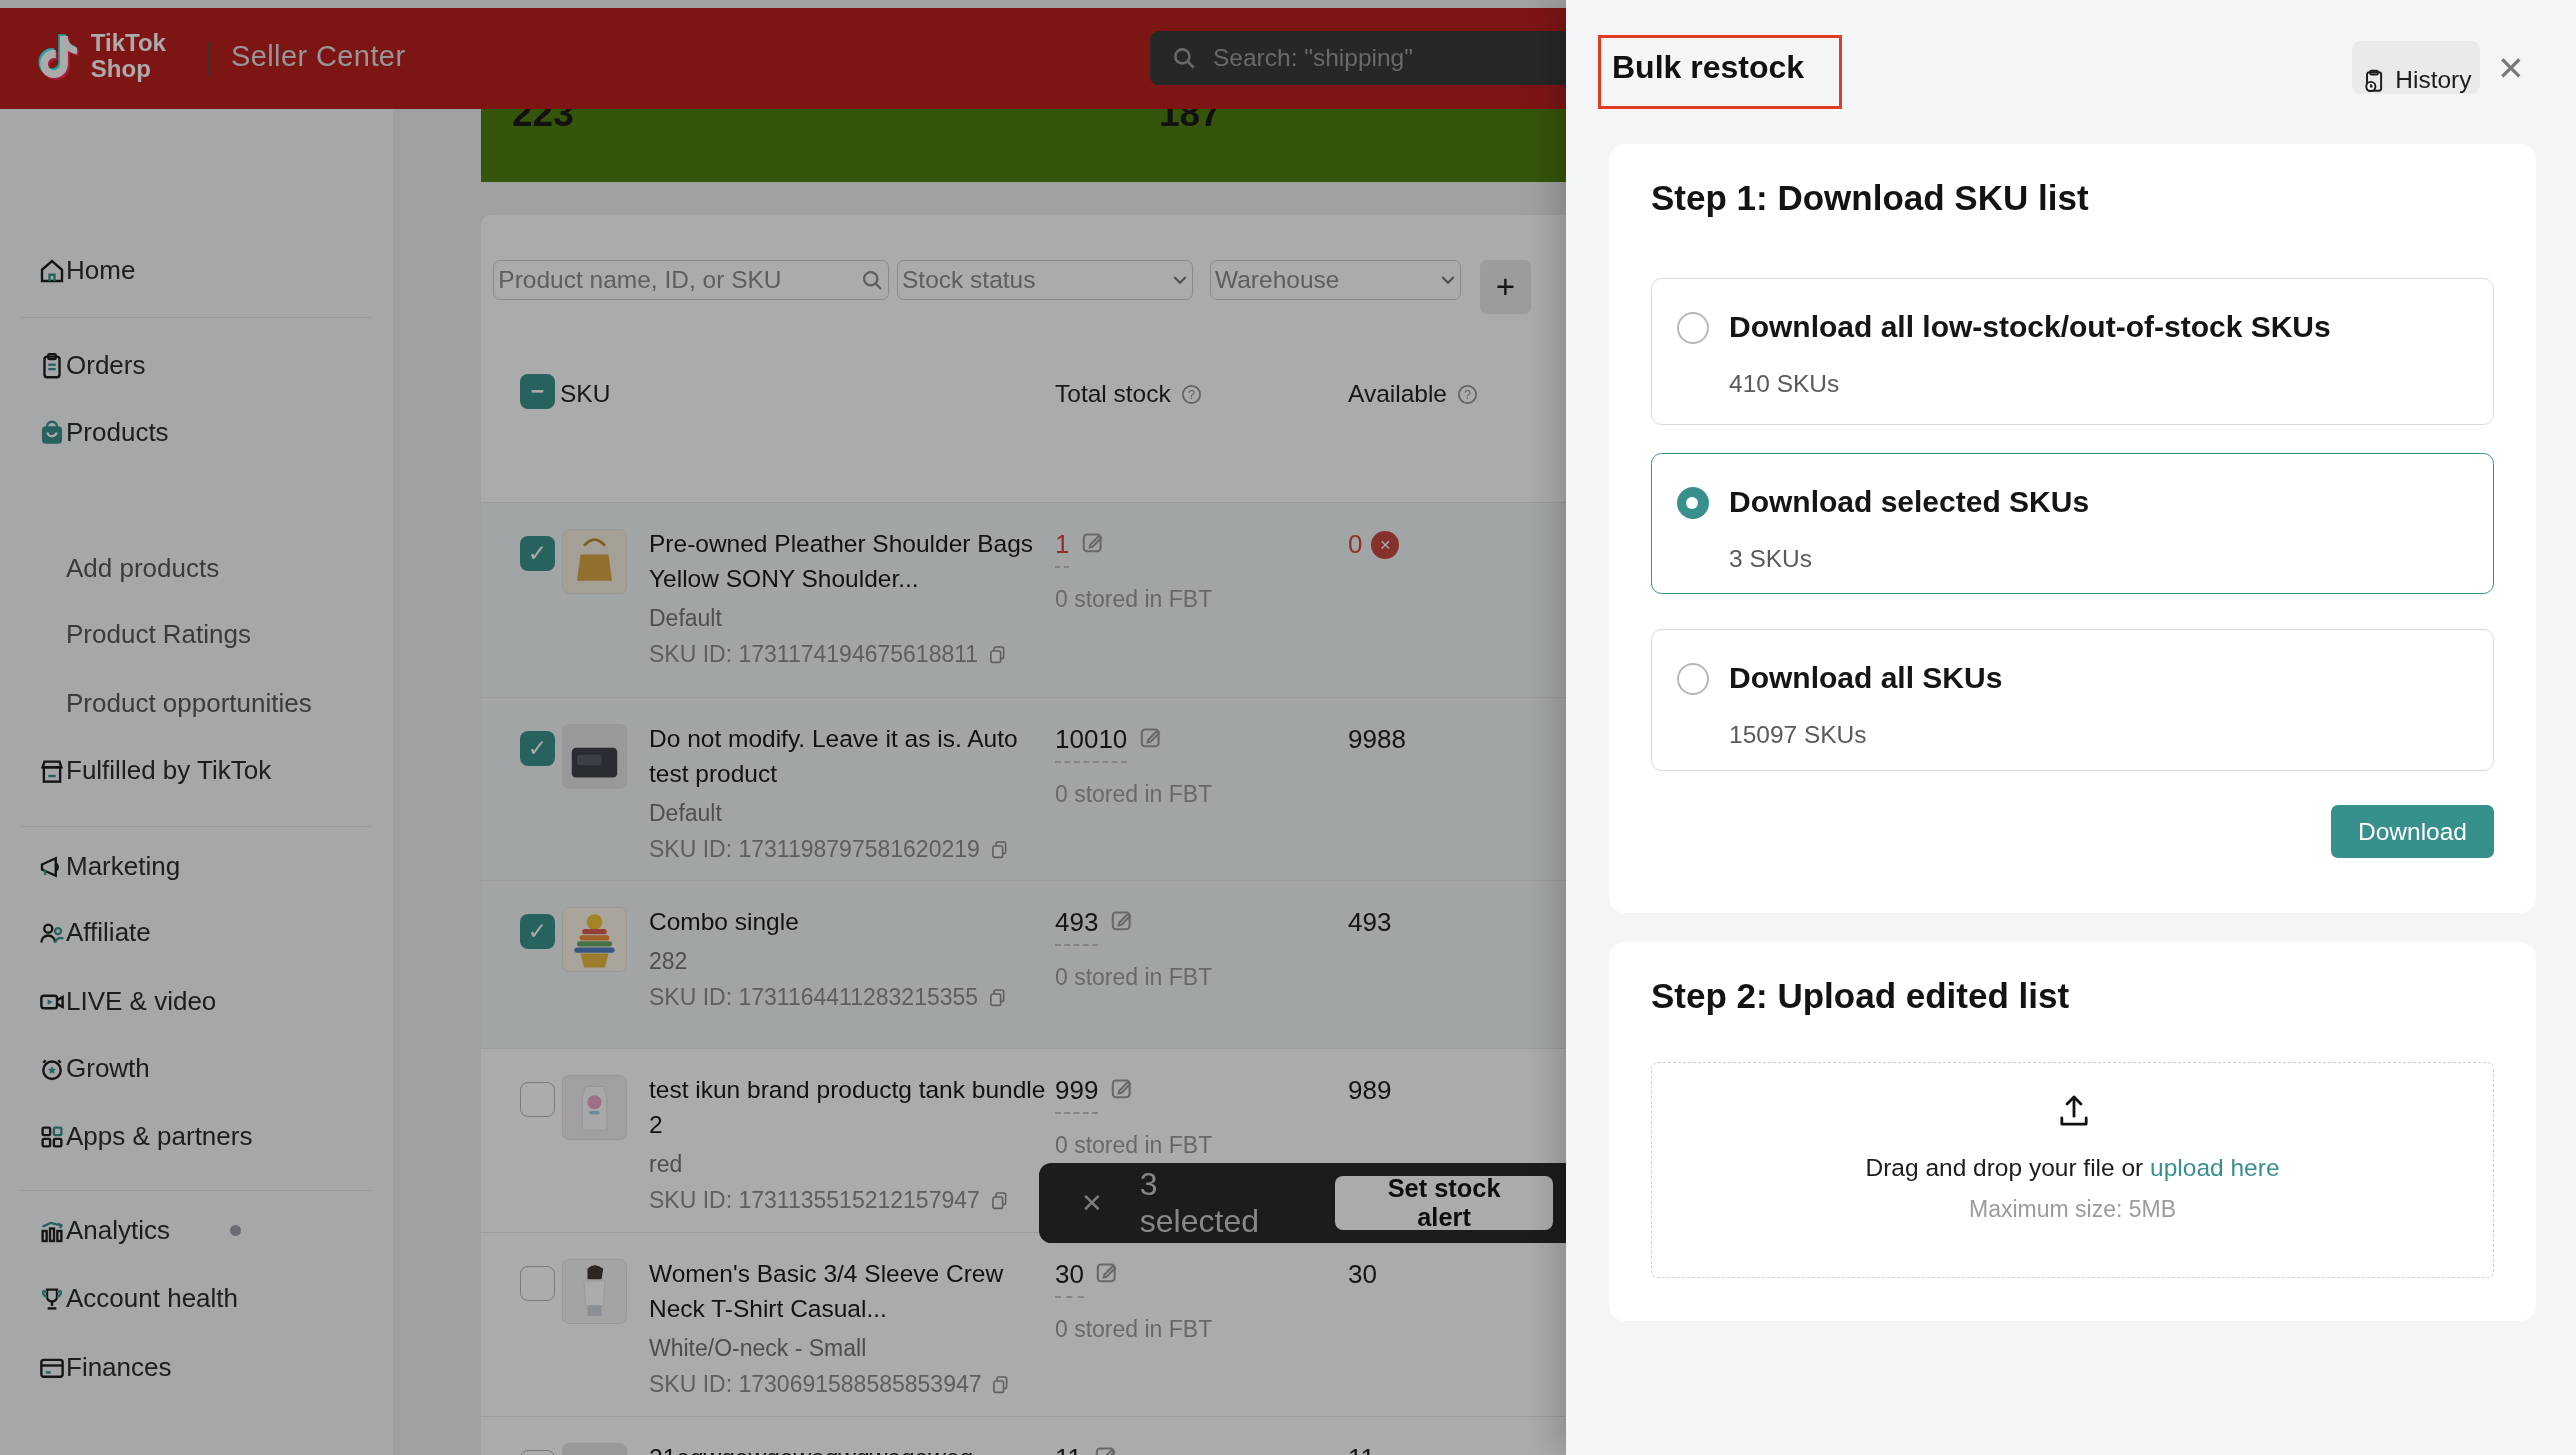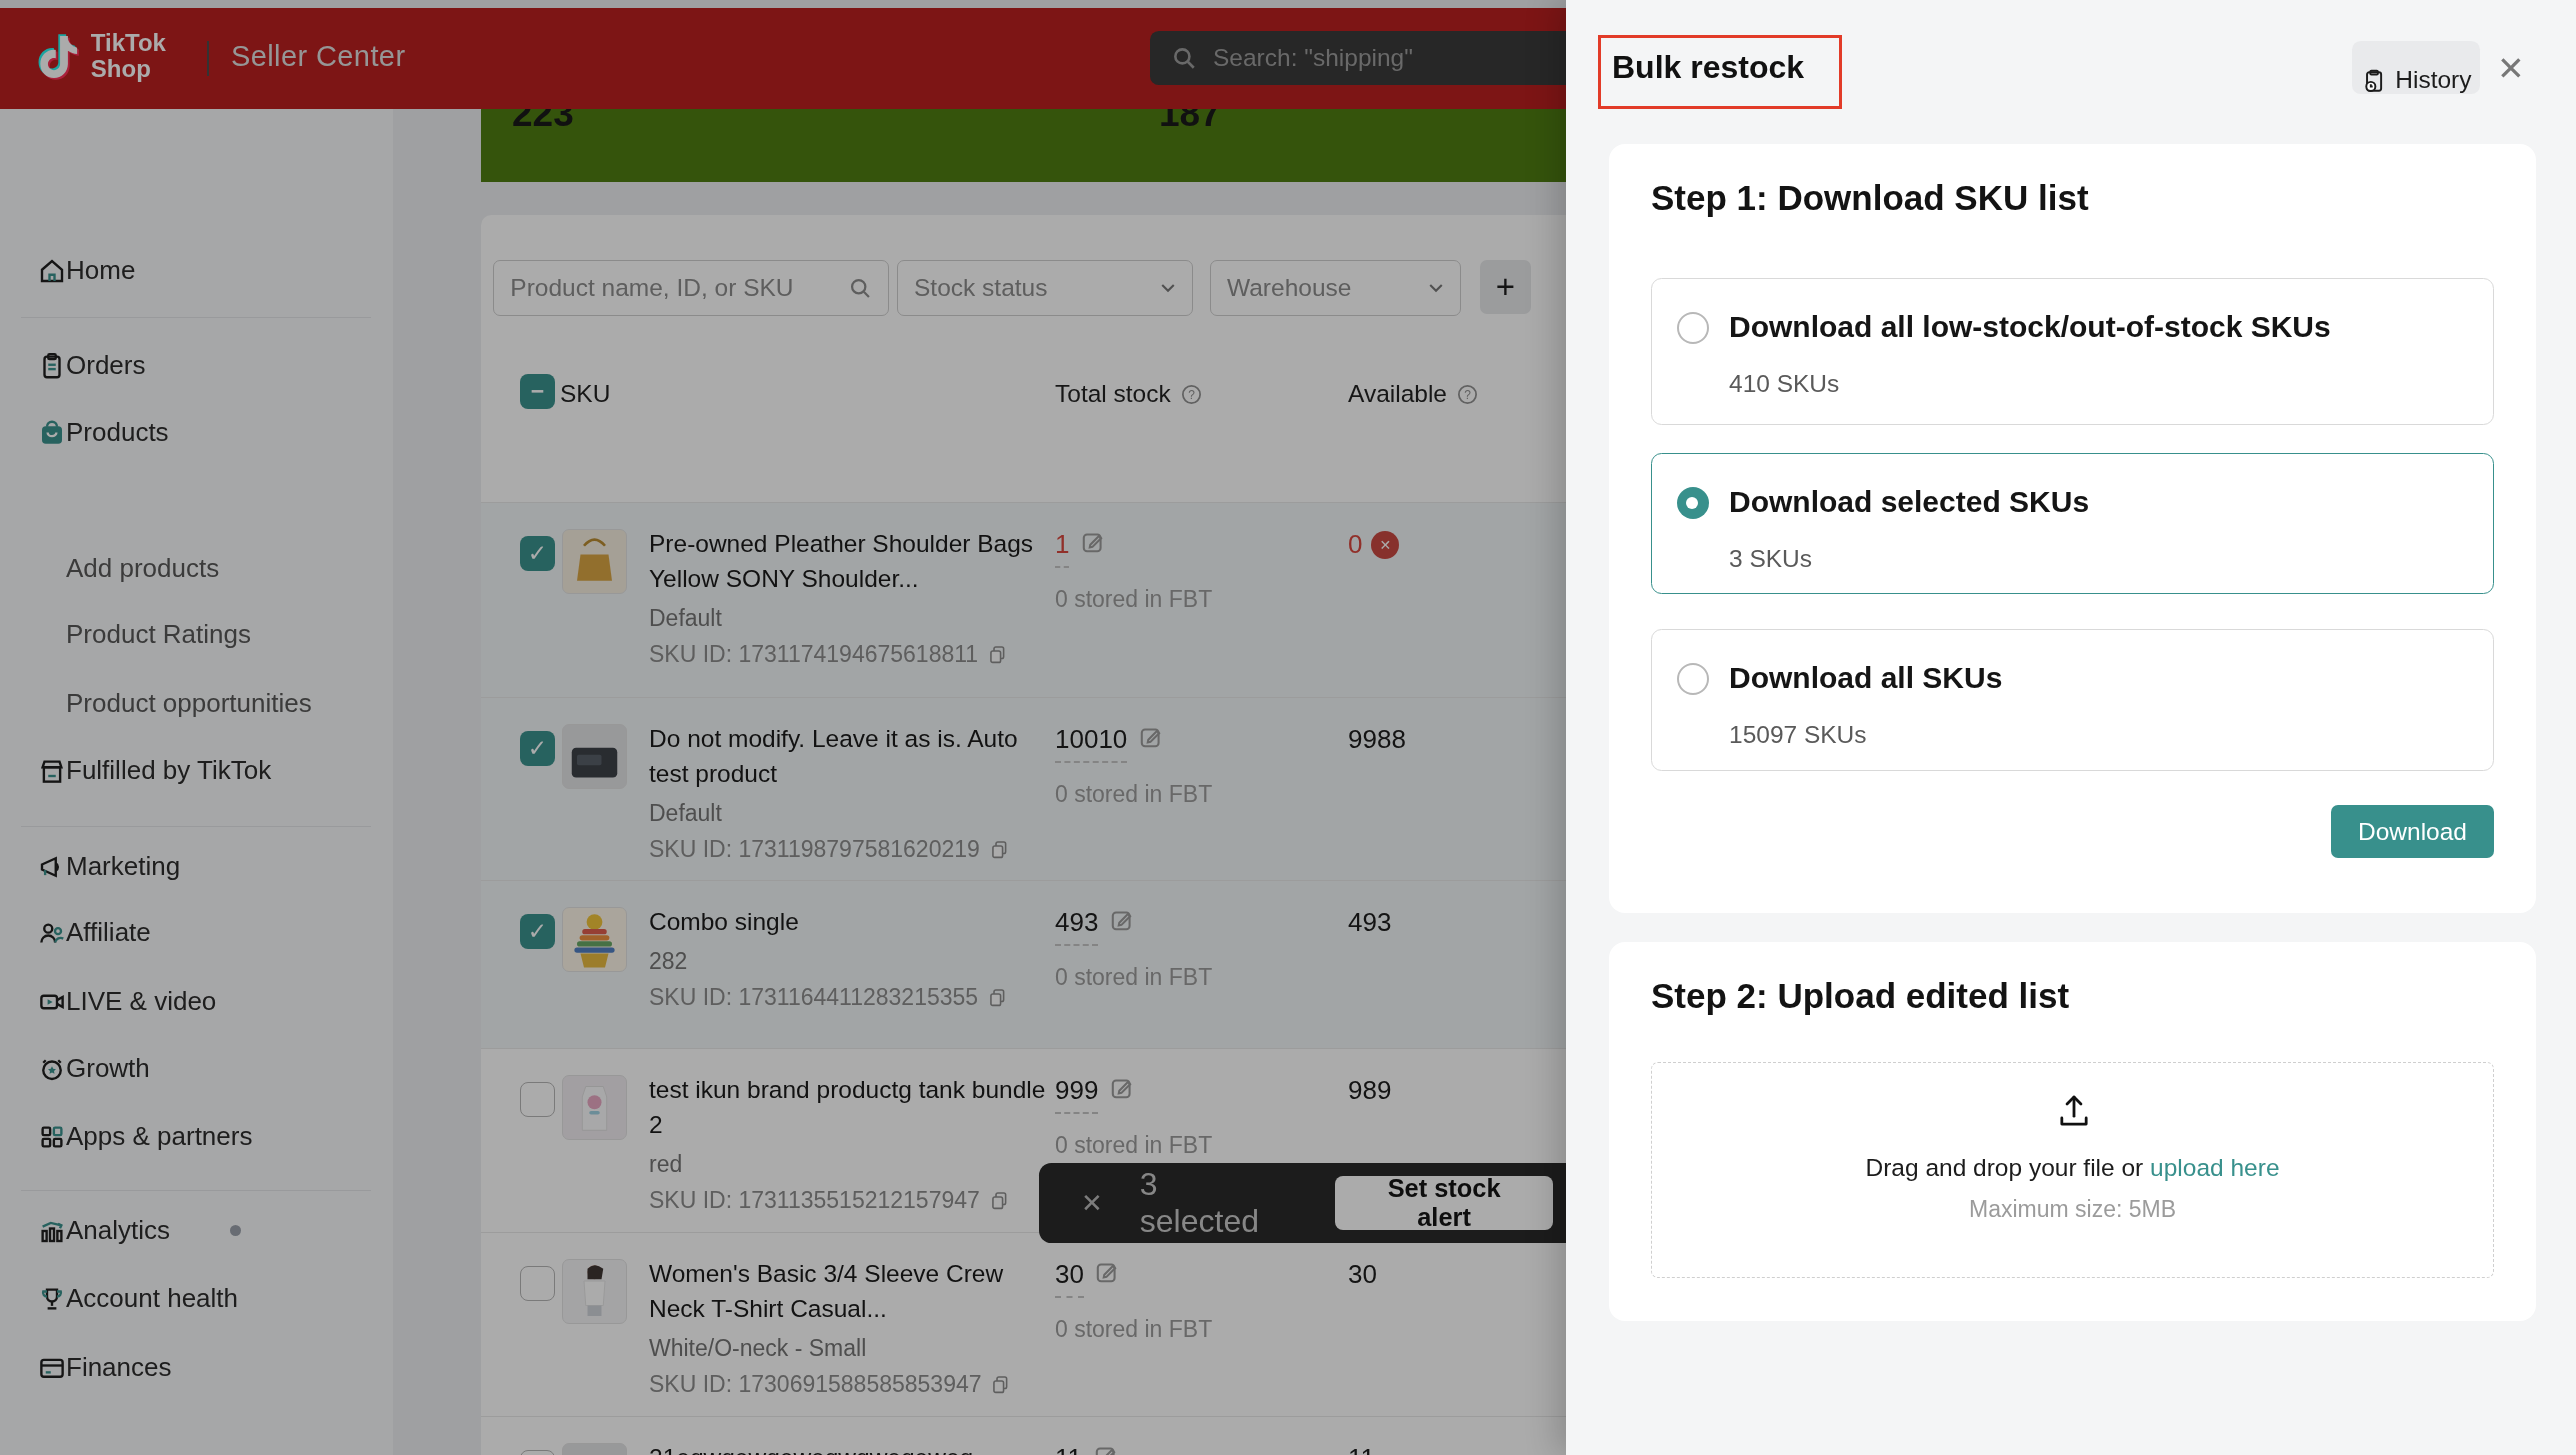--- a/index.html
+++ b/index.html
@@ -25,22 +25,22 @@
   .side-divider{position:absolute;left:21px;width:350px;height:0.9px;background:#e4e6e8;}
   .manage-active{position:absolute;left:14px;top:372px;width:364px;height:54px;background:#ebebeb;border-radius:8.8px;
                  display:flex;align-items:center;}
   .manage-active .lbl{position:absolute;left:60px;font-size:26px;color:#2f8f8a;font-weight:500;}
   .dot-badge{position:absolute;left:230px;width:11.4px;height:11.4px;border-radius:50%;background:#9aa0ab;}
   
   .main{position:absolute;left:393px;top:101px;right:0;bottom:0;background:#edeff1;z-index:1;}
   .stats-card{position:absolute;left:88px;top:0;width:2054px;height:81px;background:#4d7c0f;}
   .stat-num{position:absolute;top:-8px;font-size:37px;font-weight:600;color:#161616;}
   .table-card{position:absolute;left:88px;top:114px;width:2054px;height:1241px;background:#fff;border-radius:10.5px 10.5px 0 0;}
-  .filter-box{position:absolute;top:45px;height:56px;border:1.8px solid #cfcfcf;border-radius:7px;box-sizing:border-box;
-              display:flex;align-items:center;justify-content:space-between;padding:0 16px;background:#fff;}
+  .filter-box{position:absolute;top:45px;height:40px;border:1.8px solid #cfcfcf;border-radius:7px;box-sizing:border-box;
+              display:flex;align-items:center;justify-content:space-between;padding:0 4px;background:#fff;}
   .filter-box .ph{color:#8b8b8b;font-size:24.5px;}
   .plus-btn{position:absolute;left:999px;top:45px;width:51px;height:54px;background:#e7e8ea;border-radius:7px;
             display:flex;align-items:center;justify-content:center;font-size:33px;color:#1a1a1a;}
   .cbx{width:35px;height:35px;border-radius:8px;box-sizing:border-box;display:flex;align-items:center;justify-content:center;}
   .cbx.on{background:#38908c;color:#fff;font-size:23px;font-weight:bold;}
   .cbx.off{background:#fff;border:1.8px solid #b5b5b5;}
   .th-label{font-size:24.5px;color:#1f1f1f;display:flex;align-items:center;gap:8.8px;}
   .row{position:absolute;left:0;width:2054px;border-top:0.9px solid #e8e8e8;box-sizing:border-box;}
   .row.sel{background:#f2f6f7;}
   .pimg{position:absolute;left:81px;top:26px;width:63px;height:63px;border-radius:7px;border:0.9px solid #e3e3e3;overflow:hidden;}

